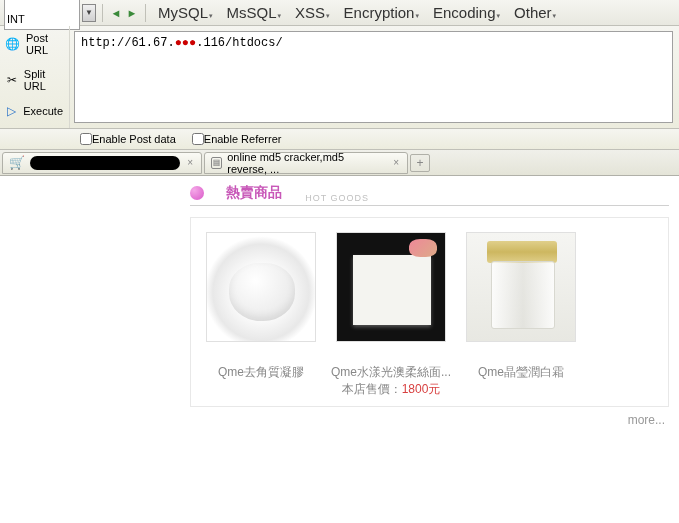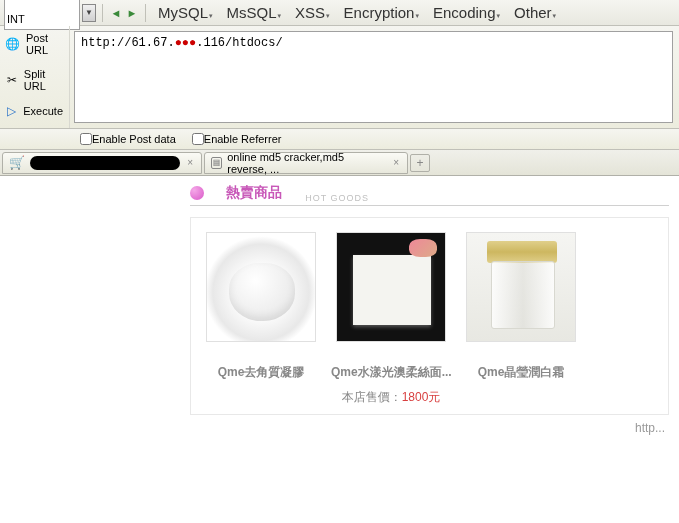--- a/index.html
+++ b/index.html
@@ -44,21 +44,21 @@
 .product { width: 120px; text-align: center; }
 .pimg { width: 110px; height: 110px; border: 1px solid #e0e0e0; margin: 0 auto 22px; background: #fff; position: relative; overflow: hidden; }
 .p1 { background: radial-gradient(circle at 50% 55%, #f6f6f6 0%, #fafafa 35%, #e8e8e8 60%, #fff 70%); }
 .p1::after { content:""; position:absolute; left:22px; top:30px; width:66px; height:58px; border-radius:45% 45% 48% 48%; background: radial-gradient(ellipse at 40% 30%, #fff, #eee 60%, #e0e0e0); box-shadow: inset 0 -4px 8px rgba(0,0,0,.08); }
 .p2 { background: #111; }
 .p2::after { content:""; position:absolute; left:16px; top:22px; width:78px; height:70px; background:#f4f4f0; box-shadow: 0 2px 4px rgba(255,255,255,.3); }
 .p2::before { content:""; position:absolute; top:6px; right:8px; width:28px; height:18px; background: linear-gradient(135deg,#e89,#da8); border-radius:40%; z-index:2; }
 .p3 { background: linear-gradient(#f5f5f2, #e8e8e2); }
 .p3::before { content:""; position:absolute; left:20px; top:8px; width:70px; height:22px; background: linear-gradient(#e0cf8a,#cdb760,#e0cf8a); border-radius:3px; }
 .p3::after { content:""; position:absolute; left:24px; top:28px; width:62px; height:66px; background: linear-gradient(90deg, rgba(255,255,255,.8), rgba(220,220,215,.5), rgba(255,255,255,.8)); border:1px solid #d8d8d0; border-radius:3px; }
-.pname { color: #888; font-size: 12px; margin-bottom: 8px; white-space: nowrap; overflow: hidden; font-weight: bold; }
+.pname { color: #888; font-size: 12px; margin-bottom: 0; white-space: nowrap; overflow: hidden; }
 .pprice-label { color: #888; font-size: 12px; }
 .pprice { color: #d84040; font-size: 12px; }
 .more { text-align: right; color: #999; font-size: 12px; margin-top: 6px; padding-right: 4px; cursor: pointer; }
 </style>
 </head>
 <body>
 
 <div class="toolbar">
   <div class="dropdown">INT</div>
   <div class="dd-arrow">▼</div>
@@ -138,15 +138,15 @@
       <div class="product">
         <div class="pimg p2"></div>
         <div class="pname">Qme水漾光澳柔絲面...</div>
         <div><span class="pprice-label">本店售價：</span><span class="pprice">1800元</span></div>
       </div>
       <div class="product">
         <div class="pimg p3"></div>
         <div class="pname">Qme晶瑩潤白霜</div>
       </div>
     </div>
-    <div class="more">http...</div>
+    <div class="more">more...</div>
   </div>
 </div>
 
 </body></html>

